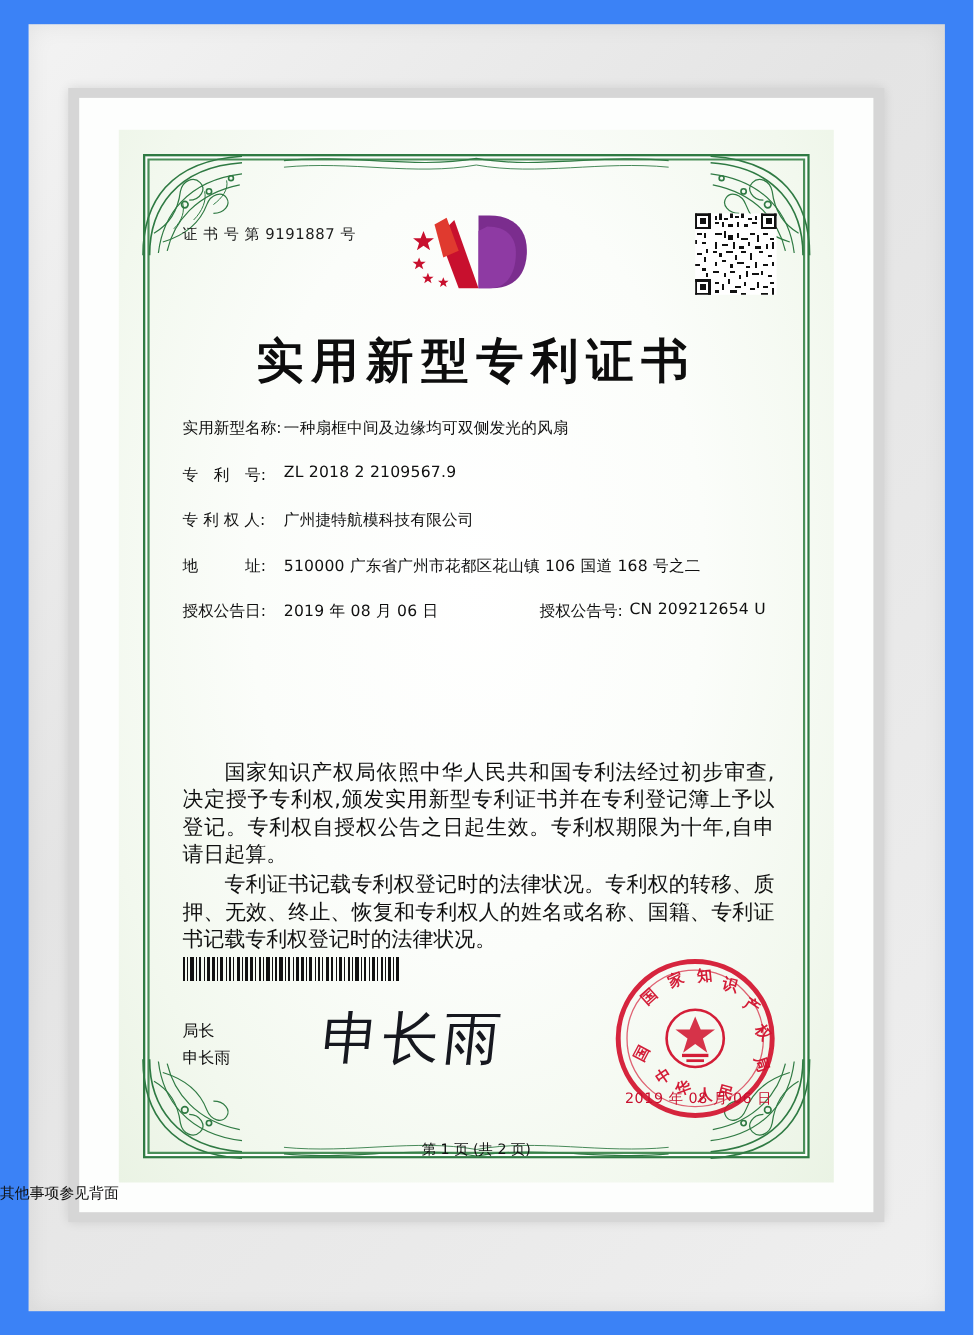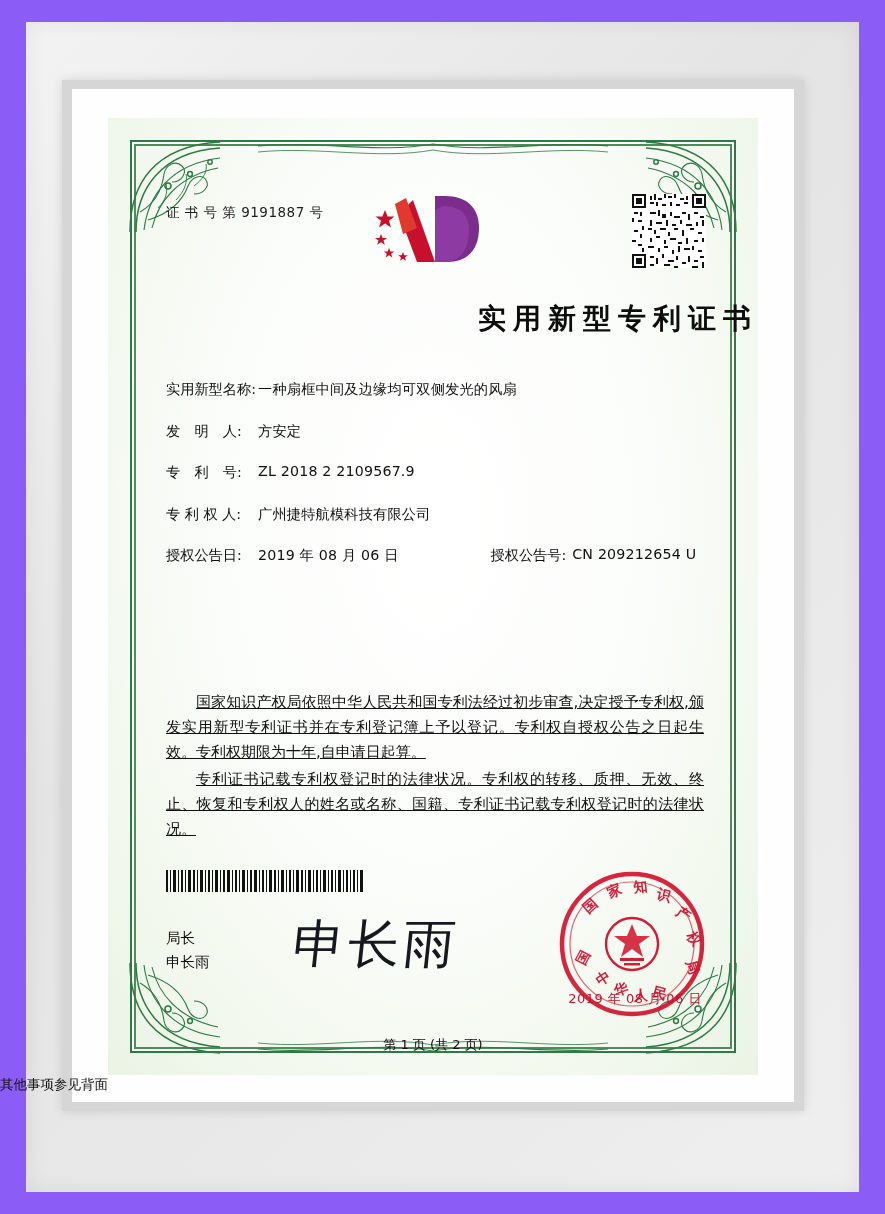--- a/index.html
+++ b/index.html
@@ -12,21 +12,21 @@
     height: 1214px;
     font-family: "Liberation Serif", "DejaVu Serif", serif;
     position: relative;
     overflow: hidden;
   }
 
   
   .scan-bg {
     position: absolute;
     inset: 0;
-    background: #8b5cf6;
+    background: #3b82f6;
   }
   .frame-outer {
     position: absolute;
     left: 26px; top: 22px;
     width: 833px; height: 1170px;
     background: linear-gradient(135deg, #f3f3f3 0%, #e4e4e4 40%, #efefef 100%);
     box-shadow: inset 0 0 22px rgba(0,0,0,0.07);
   }
   .frame-mid {
     position: absolute;
@@ -95,22 +95,22 @@
   .qr {
     position: absolute;
     right: 52px; top: 76px;
     width: 74px; height: 74px;
   }
 
   
   .cert-title {
     position: absolute;
     top: 182px; left: 0; right: 0;
-    text-align: right;
-    font-size: 28px;
+    text-align: center;
+    font-size: 43px;
     font-weight: bold;
     letter-spacing: 7px;
     color: #0d0d0d;
     font-family: "DejaVu Sans", "Liberation Sans", sans-serif;
   }
 
   
   .fields {
     position: absolute;
     left: 58px; right: 52px; top: 262px;
@@ -129,26 +129,25 @@
     min-width: 92px;
     letter-spacing: 0px;
   }
   .field-value { letter-spacing: 0.2px; }
   .field-row.two-col .col2 { margin-left: 92px; }
 
   
   .paragraphs {
     position: absolute;
     left: 58px; right: 54px; top: 572px;
-    font-size: 15px;
+    font-size: 19px;
     line-height: 25px;
     color: #101010;
     text-align: justify;
     font-family: "DejaVu Sans", "Liberation Sans", sans-serif;
-    text-decoration: underline;
   }
   .paragraphs p { margin: 0 0 2px 0; text-indent: 2em; }
 
   
   .barcode {
     position: absolute;
     left: 58px; top: 752px;
     width: 200px; height: 22px;
   }
 
@@ -428,30 +427,30 @@
     </div>
 
     <div class="cert-title">实用新型专利证书</div>
 
     <div class="fields">
       <div class="field-row">
         <span class="field-label">实用新型名称:</span>
         <span class="field-value">一种扇框中间及边缘均可双侧发光的风扇</span>
       </div>
       <div class="field-row">
-        <span class="field-label">发　明　人:</span>
-        <span class="field-value">方安定</span>
-      </div>
-      <div class="field-row">
         <span class="field-label">专　利　号:</span>
         <span class="field-value">ZL 2018 2 2109567.9</span>
       </div>
       <div class="field-row">
         <span class="field-label">专 利 权 人:</span>
         <span class="field-value">广州捷特航模科技有限公司</span>
+      </div>
+      <div class="field-row">
+        <span class="field-label">地　　　址:</span>
+        <span class="field-value">510000 广东省广州市花都区花山镇 106 国道 168 号之二</span>
       </div>
       <div class="field-row two-col">
         <span class="field-label">授权公告日:</span>
         <span class="field-value">2019 年 08 月 06 日</span>
         <span class="col2">授权公告号:</span>
         <span class="field-value" style="margin-left:6px">CN 209212654 U</span>
       </div>
     </div>
 
     <div class="paragraphs">

